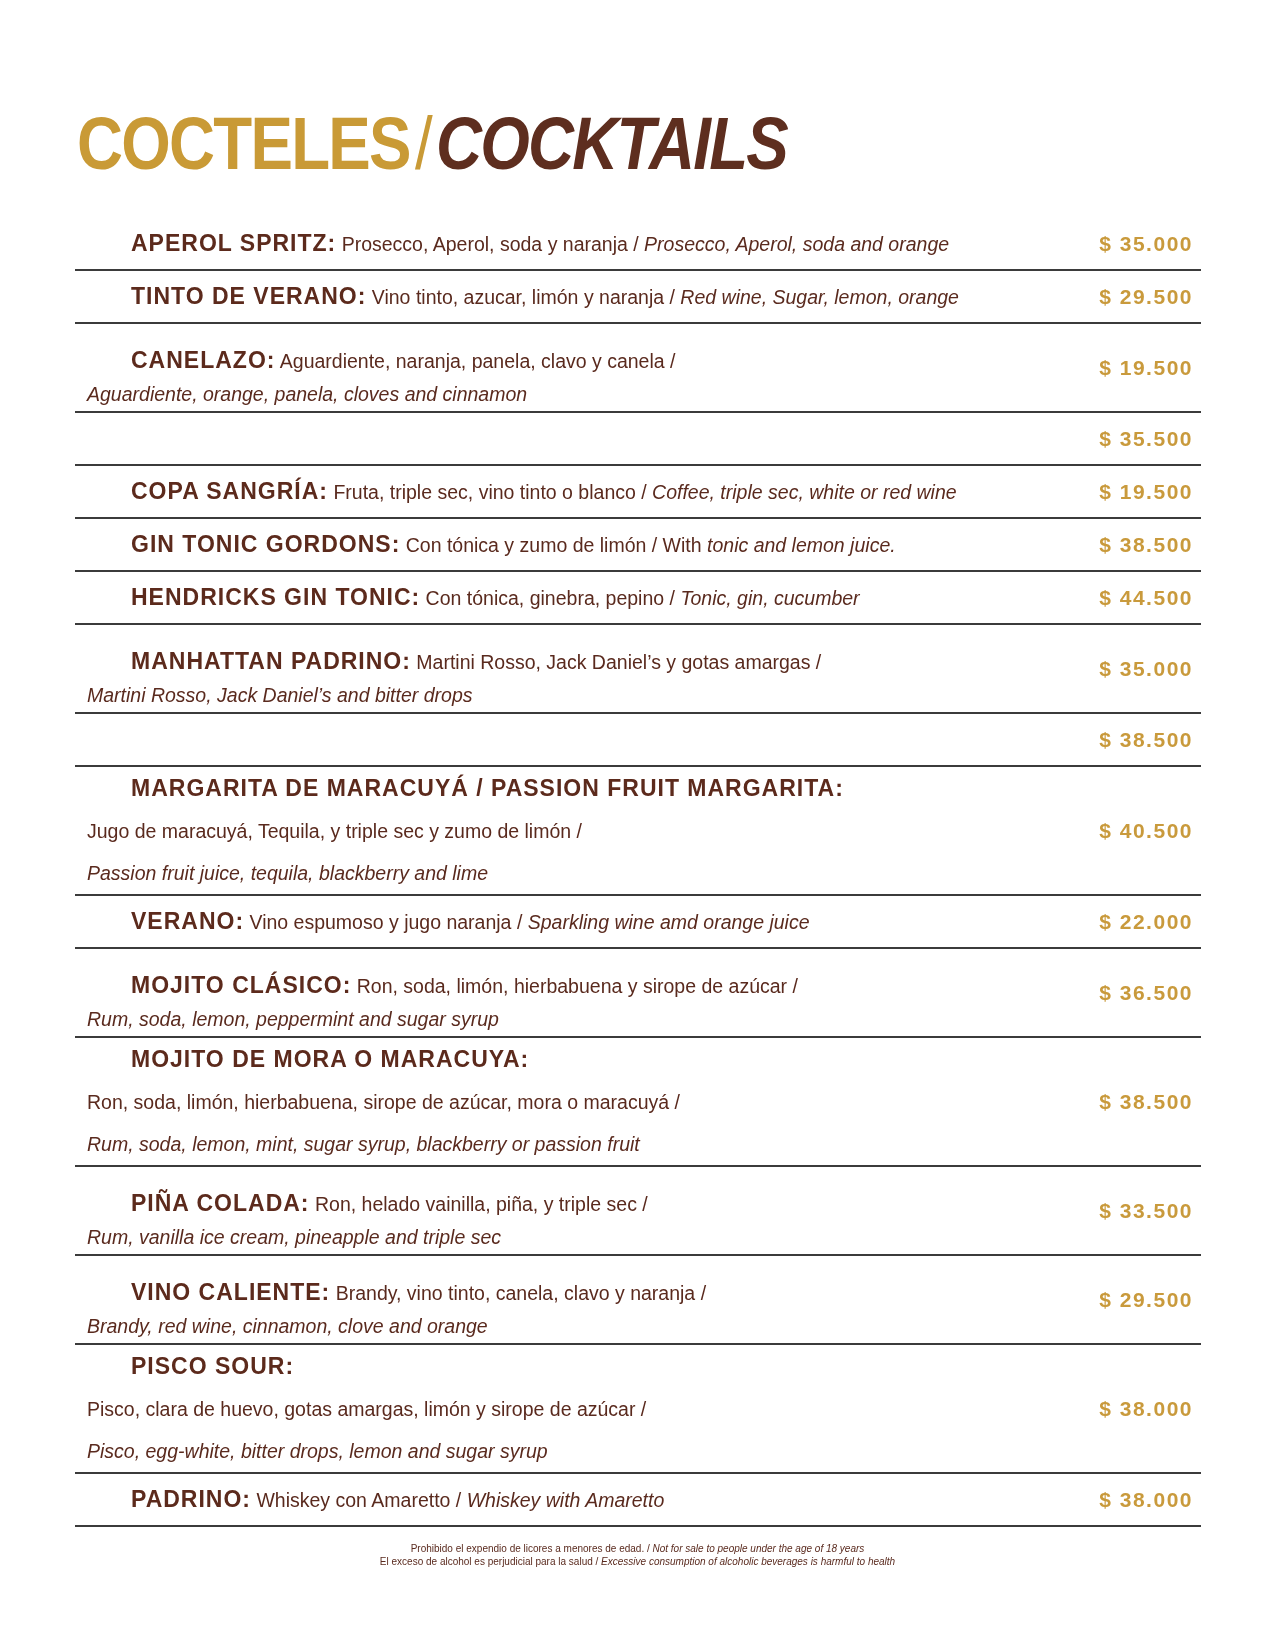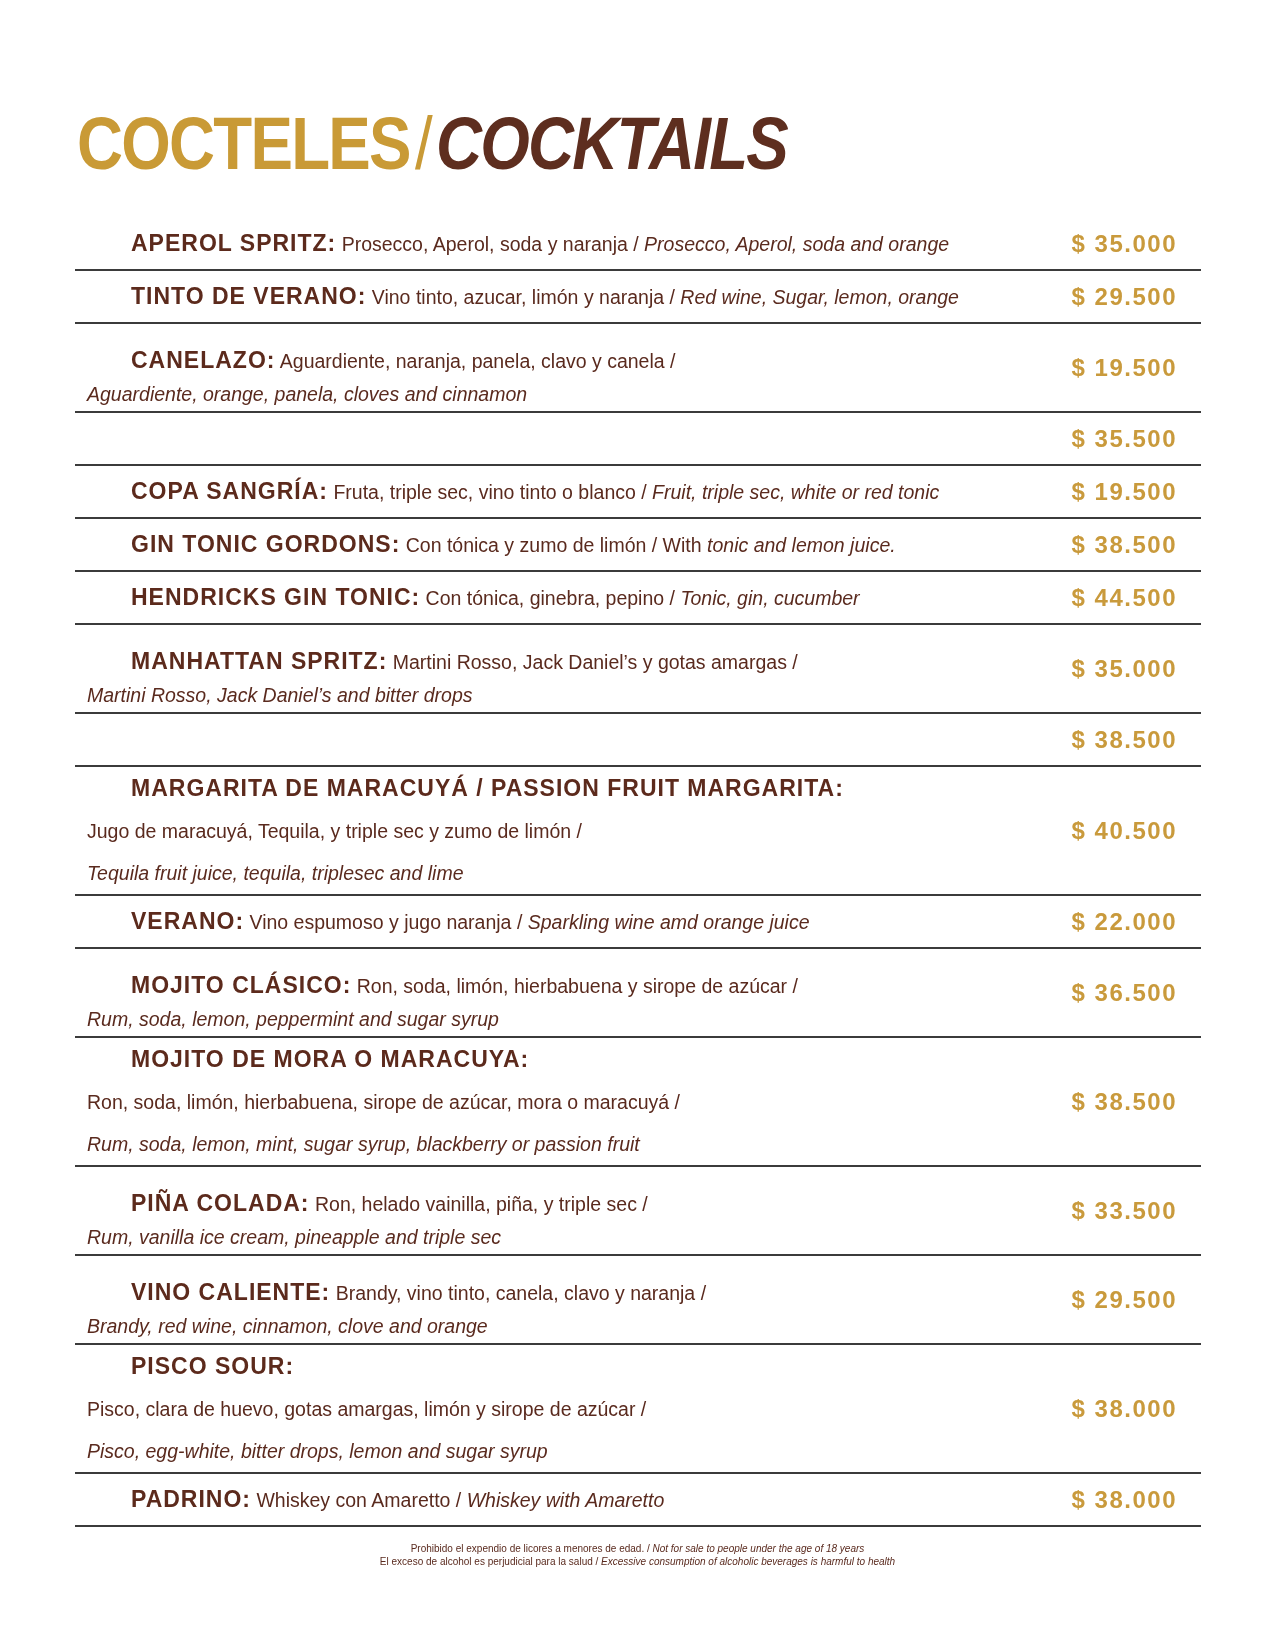--- a/index.html
+++ b/index.html
@@ -62,26 +62,26 @@
       font-weight: 700;
       font-size: 23px;
       letter-spacing: 1px;
       color: #5c2a1c;
       margin-left: 44px;
     }
     .es-text { font-style: normal; }
     .en-text { font-style: italic; }
     .price {
       position: absolute;
-      right: 24px;
+      right: 8px;
       top: 50%;
       transform: translateY(-50%);
       font-family: "Liberation Sans", sans-serif;
       font-weight: 700;
-      font-size: 24px;
+      font-size: 21px;
       letter-spacing: 1.5px;
       color: #c99a3c;
       white-space: nowrap;
     }
     .footer {
       position: absolute;
       left: 0;
       width: 1275px;
       top: 1542px;
       text-align: center;
@@ -114,48 +114,48 @@
     <div class="line"><span class="name">CANELAZO:</span><span class="es-text"> Aguardiente, naranja, panela, clavo y canela /</span></div>
     <div class="line"><span class="en-text">Aguardiente, orange, panela, cloves and cinnamon</span></div>
     <div class="price">$ 19.500</div>
   </div>
 
   <div class="row h1">
     <div class="price">$ 35.500</div>
   </div>
 
   <div class="row h1">
-    <div class="line"><span class="name">COPA SANGRÍA:</span><span class="es-text"> Fruta, triple sec, vino tinto o blanco / </span><span class="en-text">Fruit, triple sec, white or red tonic</span></div>
+    <div class="line"><span class="name">COPA SANGRÍA:</span><span class="es-text"> Fruta, triple sec, vino tinto o blanco / </span><span class="en-text">Coffee, triple sec, white or red wine</span></div>
     <div class="price">$ 19.500</div>
   </div>
 
   <div class="row h1">
     <div class="line"><span class="name">GIN TONIC GORDONS:</span><span class="es-text"> Con tónica y zumo de limón / With </span><span class="en-text">tonic and lemon juice.</span></div>
     <div class="price">$ 38.500</div>
   </div>
 
   <div class="row h1">
     <div class="line"><span class="name">HENDRICKS GIN TONIC:</span><span class="es-text"> Con tónica, ginebra, pepino / </span><span class="en-text">Tonic, gin, cucumber</span></div>
     <div class="price">$ 44.500</div>
   </div>
 
   <div class="row h2">
-    <div class="line"><span class="name">MANHATTAN SPRITZ:</span><span class="es-text"> Martini Rosso, Jack Daniel’s y gotas amargas /</span></div>
+    <div class="line"><span class="name">MANHATTAN PADRINO:</span><span class="es-text"> Martini Rosso, Jack Daniel’s y gotas amargas /</span></div>
     <div class="line"><span class="en-text">Martini Rosso, Jack Daniel’s and bitter drops</span></div>
     <div class="price">$ 35.000</div>
   </div>
 
   <div class="row h1">
     <div class="price">$ 38.500</div>
   </div>
 
   <div class="row h3">
     <div class="line"><span class="name">MARGARITA DE MARACUYÁ / PASSION FRUIT MARGARITA:</span></div>
     <div class="line"><span class="es-text">Jugo de maracuyá, Tequila, y triple sec y zumo de limón /</span></div>
-    <div class="line"><span class="en-text">Tequila fruit juice, tequila, triplesec and lime</span></div>
+    <div class="line"><span class="en-text">Passion fruit juice, tequila, blackberry and lime</span></div>
     <div class="price">$ 40.500</div>
   </div>
 
   <div class="row h1">
     <div class="line"><span class="name">VERANO:</span><span class="es-text"> Vino espumoso y jugo naranja / </span><span class="en-text">Sparkling wine amd orange juice</span></div>
     <div class="price">$ 22.000</div>
   </div>
 
   <div class="row h2">
     <div class="line"><span class="name">MOJITO CLÁSICO:</span><span class="es-text"> Ron, soda, limón, hierbabuena y sirope de azúcar /</span></div>

